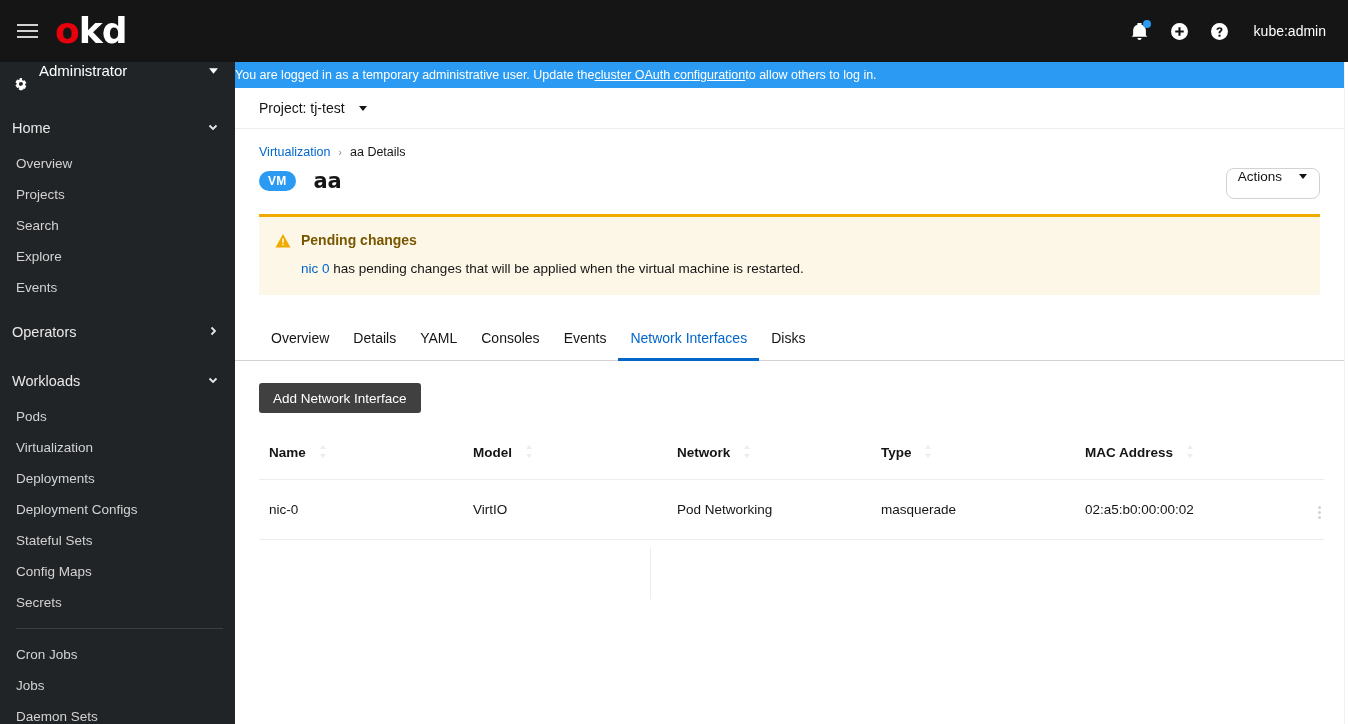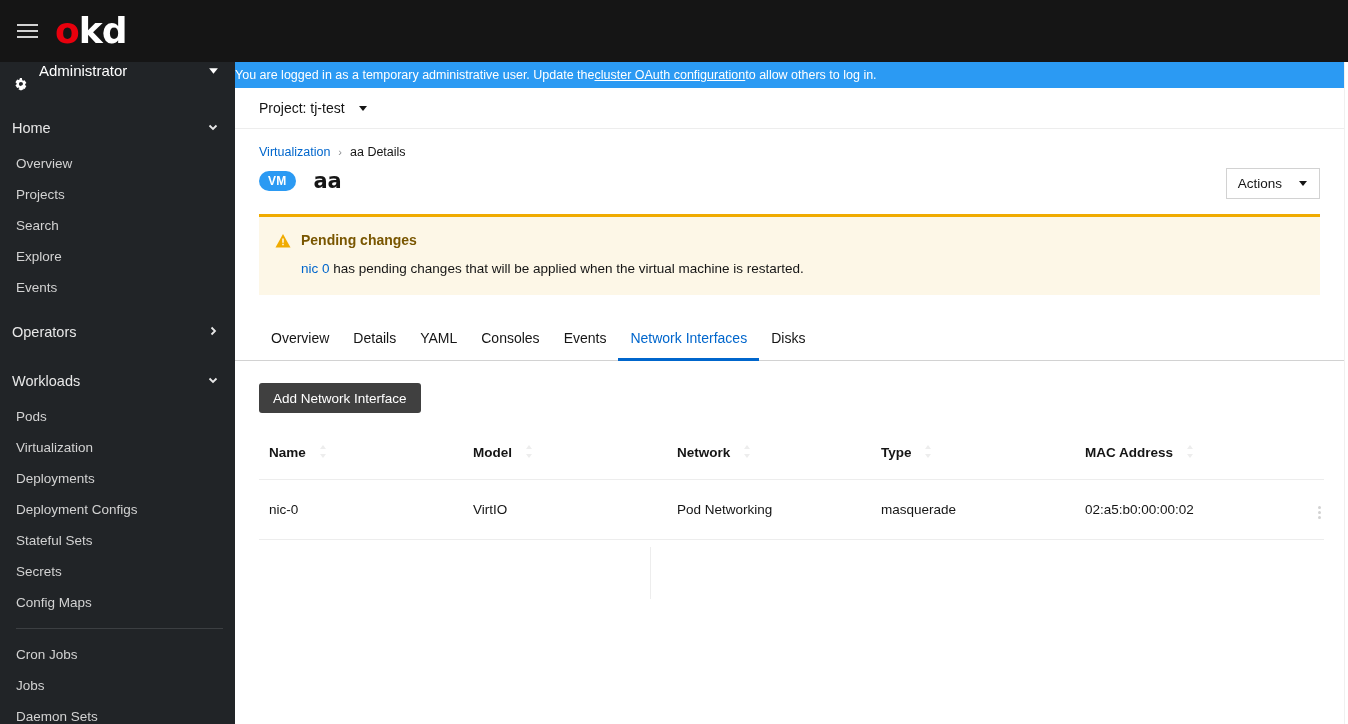--- a/index.html
+++ b/index.html
@@ -106,23 +106,23 @@
     background: #2b9af3; color: #fff; font-size: 12px; font-weight: 700;
     border-radius: 20px; padding: 2px 9px; letter-spacing: .3px;
     display: inline-flex; align-items: center; height: 20px;
   }
   .vm-title {
     font-size: 21px; font-weight: 700; color: #151515; margin-left: 10px;
     font-family: "DejaVu Sans", sans-serif; letter-spacing: -.3px;
   }
   .actions-btn {
     position: absolute; right: 24px; top: 39px;
-    border: 1px solid #d2d2d2; background: #fff; border-radius: 0;
+    border: 1px solid #d2d2d2; background: #fff; border-radius: 8px;
     height: 31px; padding: 0 11px; font-size: 13.5px; color: #151515;
-    display: flex; align-items: center; cursor: pointer;
+    display: flex; align-items: flex-start; cursor: pointer;
     font-family: "Liberation Sans", sans-serif;
   }
   .actions-btn .caret { margin-left: 16px; }
 
   
   .pending-wrap { padding: 21px 24px 0 24px; width: 1109px; }
   .pending {
     border-top: 3px solid #f0ab00; background: #fdf7e7;
     padding: 15px 16px 19px 16px;
   }
@@ -193,20 +193,39 @@
   <div class="hamburger">
     <span></span>
       <span></span>
       <span></span>
   </div>
   <div class="logo">
     <span class="o">o</span>
       <span class="kd">kd</span>
   </div>
 
+  <div class="masthead-right">
+    <div class="mh-icon">
+      <svg width="17" height="17" viewBox="0 0 16 16" fill="#fff">
+        <path d="M8 16a2 2 0 0 0 2-2H6a2 2 0 0 0 2 2zm6-4.5V7c0-2.6-1.7-4.7-4-5.3V1a2 2 0 0 0-4 0v.7C3.7 2.3 2 4.4 2 7v4.5L.6 13h14.8L14 11.5z"></path>
+      </svg>
+      <span class="notif-dot"></span>
+    </div>
+    <div class="mh-icon">
+      <svg width="17" height="17" viewBox="0 0 16 16" fill="#fff">
+        <path d="M8 0a8 8 0 1 0 0 16A8 8 0 0 0 8 0zm4 9H9v3H7V9H4V7h3V4h2v3h3z"></path>
+      </svg>
+    </div>
+    <div class="mh-icon">
+      <svg width="17" height="17" viewBox="0 0 16 16" fill="#fff">
+        <path d="M8 0a8 8 0 1 0 0 16A8 8 0 0 0 8 0zm0 13a1.1 1.1 0 1 1 0-2.2A1.1 1.1 0 0 1 8 13zm1.6-4.6c-.6.4-.7.6-.7 1v.3H7.1v-.4c0-1 .3-1.5 1.1-2 .6-.4.8-.6.8-1 0-.5-.4-.8-1-.8s-1.1.4-1.2 1L5 6.2C5.2 4.9 6.3 4 8 4s2.8.8 2.8 2.1c0 .9-.4 1.5-1.2 2z"></path>
+      </svg>
+    </div>
+    <div class="username">kube:admin</div>
+  </div>
 </div>
 
 <nav class="sidebar">
 
   <div class="perspective">
     <span class="pico">
       <svg width="15" height="15" viewBox="0 0 16 16" fill="#fff">
         <path d="M6.3 0 5.9 1.6a4 4 0 0 0-1 .5L3.4 1.5l-1.9 3 1.3 1a4 4 0 0 0 0 1.2l-1.3 1 1.9 3 1.5-.6c.3.2.6.4 1 .5L6.3 13h2.1l.4-1.5c.4-.1.7-.3 1-.5l1.5.6 1.9-3-1.3-1a4 4 0 0 0 0-1.2l1.3-1-1.9-3-1.5.6a4 4 0 0 0-1-.5L8.4 0zm1.1 4.3a2.2 2.2 0 1 1 0 4.4 2.2 2.2 0 0 1 0-4.4z"></path>
         <path d="M12.4 10.6 12 12l-1.3.1-.5 1.4 1 .9-.7 1.1-1.2-.5-1.1.7.1 1.3H14l.2-1.3 1.1-.7 1.2.5z" transform="translate(-2 -2) scale(.85)"></path>
       </svg>
@@ -269,24 +288,24 @@
   <div class="nav-item">
       <span>Deployments</span>
     </div>
   <div class="nav-item">
       <span>Deployment Configs</span>
     </div>
   <div class="nav-item">
       <span>Stateful Sets</span>
     </div>
   <div class="nav-item">
+      <span>Config Maps</span>
+    </div>
+  <div class="nav-item">
       <span>Secrets</span>
-    </div>
-  <div class="nav-item">
-      <span>Config Maps</span>
     </div>
 
   <div class="nav-divider"></div>
 
   <div class="nav-item">
       <span>Cron Jobs</span>
     </div>
   <div class="nav-item">
       <span>Jobs</span>
     </div>

